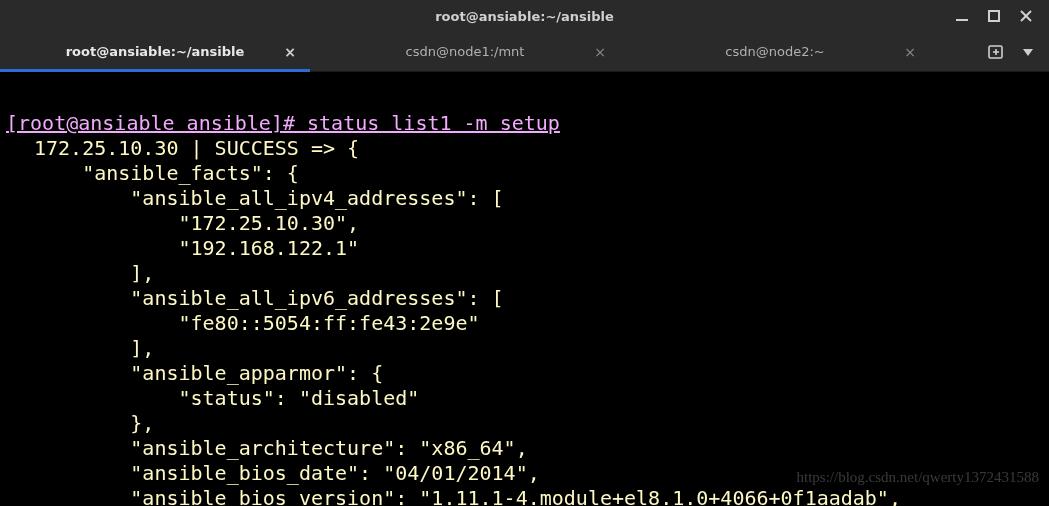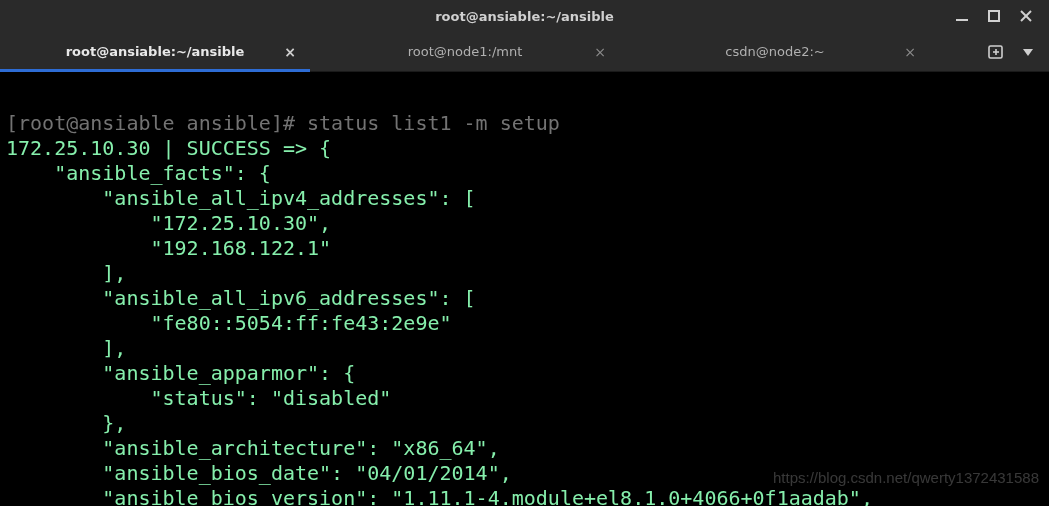--- a/index.html
+++ b/index.html
@@ -11,23 +11,23 @@
     .tabbar{height:40px;background:#2a2a2a;display:flex;align-items:stretch;font-family:"DejaVu Sans",sans-serif;font-size:13px;color:#b0b0b0;border-bottom:1px solid #1a1a1a;}
     .tab{flex:0 0 310px;display:flex;align-items:center;justify-content:center;position:relative;cursor:pointer;}
     .tab.active{color:#e8e8e8;font-weight:600;}
     .tab.active::after{content:"";position:absolute;left:0;right:0;bottom:-1px;height:3px;background:#2d6cd4;}
     .tab .closex{position:absolute;right:14px;top:50%;transform:translateY(-50%);color:#8a8a8a;font-size:14px;}
     .tab.active .closex{color:#cfcfcf;}
     .tabbar .spacer{flex:1;}
     .tabbar .rightbtns{display:flex;align-items:center;gap:16px;padding:0 14px;color:#cfcfcf;}
     .righticon{display:flex;align-items:center;justify-content:center;cursor:pointer;}
     .term{background:#000;color:#ccc;padding:14px 6px 6px 6px;font-size:20px;line-height:25px;font-family:"DejaVu Sans Mono","Liberation Mono",monospace;white-space:pre;position:relative;height:calc(506px - 72px);overflow:hidden;}
-    .w{color:#737373;}
-    .g{color:#86efac;}
-    .watermark{position:absolute;right:10px;bottom:16px;color:rgba(200,200,200,.28);font-family:Liberation Sans, sans-serif;font-size:15px;pointer-events:none;}
+    .w{color:#f0abfc;text-decoration:underline;}
+    .g{color:#fef9c3;margin-left:28px;}
+    .watermark{position:absolute;right:10px;bottom:16px;color:rgba(200,200,200,.28);font-family:Liberation Serif, serif;font-size:15px;pointer-events:none;}
   </style>
 </head>
 <body>
 
 <div class="titlebar">
   <div class="title">root@ansiable:~/ansible</div>
   <div class="winbtns">
     <div class="winbtn">
       <svg width="14" height="14" viewBox="0 0 14 14">
           <line x1="1" y1="11" x2="13" y2="11" stroke="#d0d0d0" stroke-width="2"></line>
@@ -46,21 +46,21 @@
     </div>
   </div>
 </div>
 
 <div class="tabbar">
   <div class="tab active">
     <span>root@ansiable:~/ansible</span>
     <span class="closex">×</span>
   </div>
   <div class="tab">
-    <span>root@node1:/mnt</span>
+    <span>csdn@node1:/mnt</span>
     <span class="closex">×</span>
   </div>
   <div class="tab">
     <span>csdn@node2:~</span>
     <span class="closex">×</span>
   </div>
   <div class="spacer"></div>
   <div class="rightbtns">
     <div class="righticon">
       <svg width="18" height="18" viewBox="0 0 18 18">

